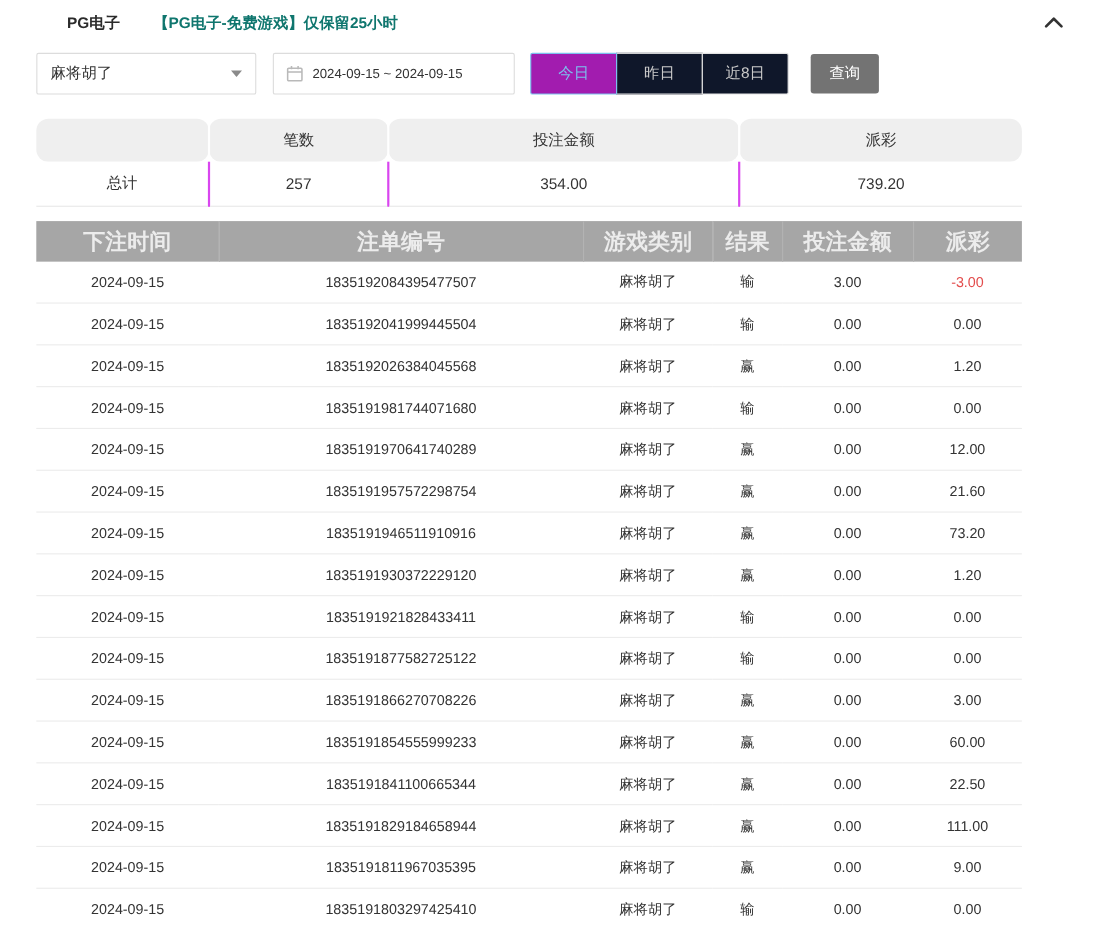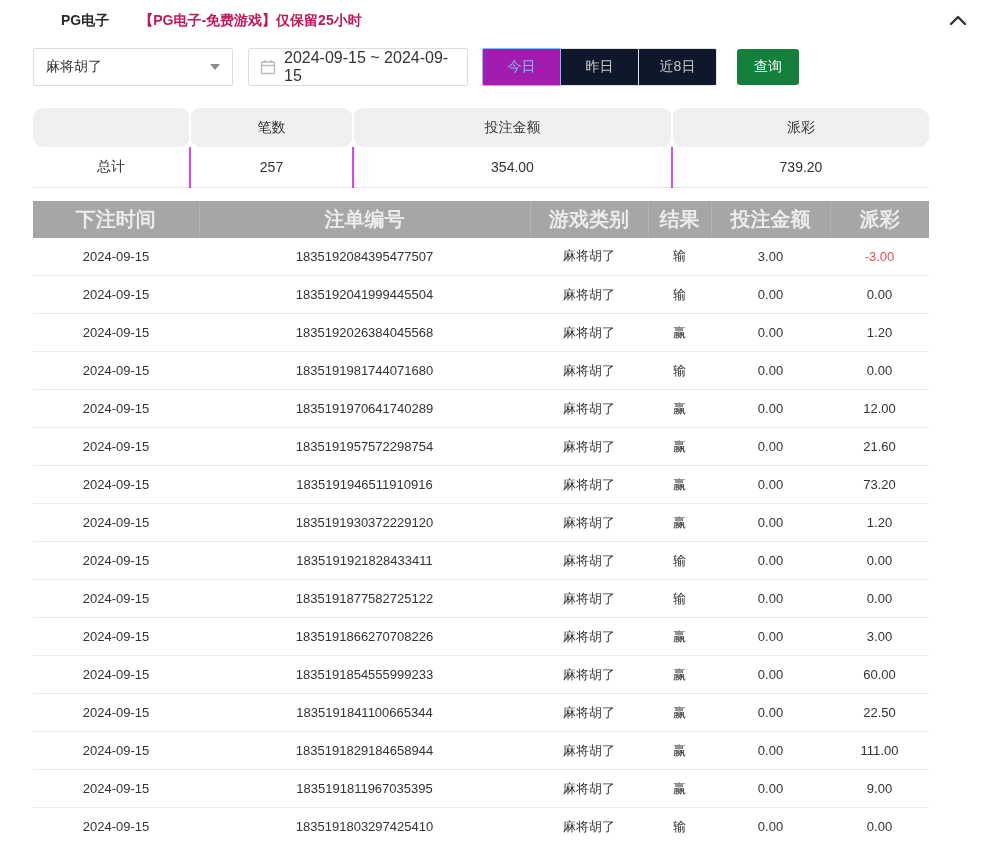--- a/index.html
+++ b/index.html
@@ -3,41 +3,41 @@
 <meta charset="utf-8">
 <style>
   * { margin:0; padding:0; box-sizing:border-box; }
   html,body { width:1003px; height:844px; overflow:hidden; background:#fff;
     font-family:"Liberation Sans","DejaVu Sans",sans-serif; color:#333; }
   .page { padding:9px 33px 0 33px; position:relative; }
 
   
   .top { display:flex; align-items:center; height:24px; position:relative; }
   .title { font-size:14px; font-weight:bold; color:#2b2b2b;margin-left:28px; }
-  .notice { font-size:14px; font-weight:bold; color:#be185d; margin-left:30px; }
+  .notice { font-size:14px; font-weight:bold; color:#0f766e; margin-left:30px; }
   .collapse { position:absolute; right:0; top:0; width:24px; height:24px;
     display:flex; align-items:center; justify-content:center; cursor:pointer; background:none; border:none; }
 
   
   .filters { display:flex; align-items:center; margin-top:15px; }
   .select { width:200px; height:38px; border:1px solid #dcdcdc; border-radius:2px;
     display:flex; align-items:center; justify-content:space-between; padding:0 12px;
     font-size:14px; background:#fff; cursor:pointer; }
   .caret { width:0; height:0; border-left:5px solid transparent; border-right:5px solid transparent;
     border-top:6px solid #8a8a8a; }
   .datebox { width:220px; height:38px; border:1px solid #dcdcdc; border-radius:2px;
-    display:flex; align-items:center; gap:8px; padding:0 11px; font-size:16px;
+    display:flex; align-items:center; gap:8px; padding:0 11px; font-size:12px;
     margin-left:15px; background:#fff; cursor:pointer; }
   .btn-group { display:flex; margin-left:14px; }
   .qbtn { width:79px; height:38px; background:#0f172a; border:1px solid #e3e3e3;
     color:#c9c9c9; font-size:14px; margin-left:-1px; cursor:pointer; }
   .qbtn:first-child { margin-left:0; border-radius:2px 0 0 2px; }
   .qbtn:last-child { border-radius:0 2px 2px 0; }
   .qbtn.active { border-color:#7cc0ee; color:#7cc0ee; position:relative; z-index:1; background:#a21caf; }
-  .search-btn { width:62px; height:36px; margin-left:20px; background:#15803d; color:#fff;
+  .search-btn { width:62px; height:36px; margin-left:20px; background:#737373; color:#fff;
     border:none; border-radius:3px; font-size:14px; cursor:pointer; }
 
   
   table { border-collapse:collapse; width:896px; table-layout:fixed; }
   .summary-table { margin-top:22px; }
   .summary-table th { background:#efefef; height:39px; font-size:14px; font-weight:normal;
     color:#333; text-align:center; border-right:2px solid #fff;border-radius:11px; }
   .summary-table th:last-child { border-right:none; }
   .summary-table td { height:40px; font-size:14px; text-align:center;
     border-right:2px solid #d946ef; border-bottom:1px solid #e8e8e8; background:#fff; }

